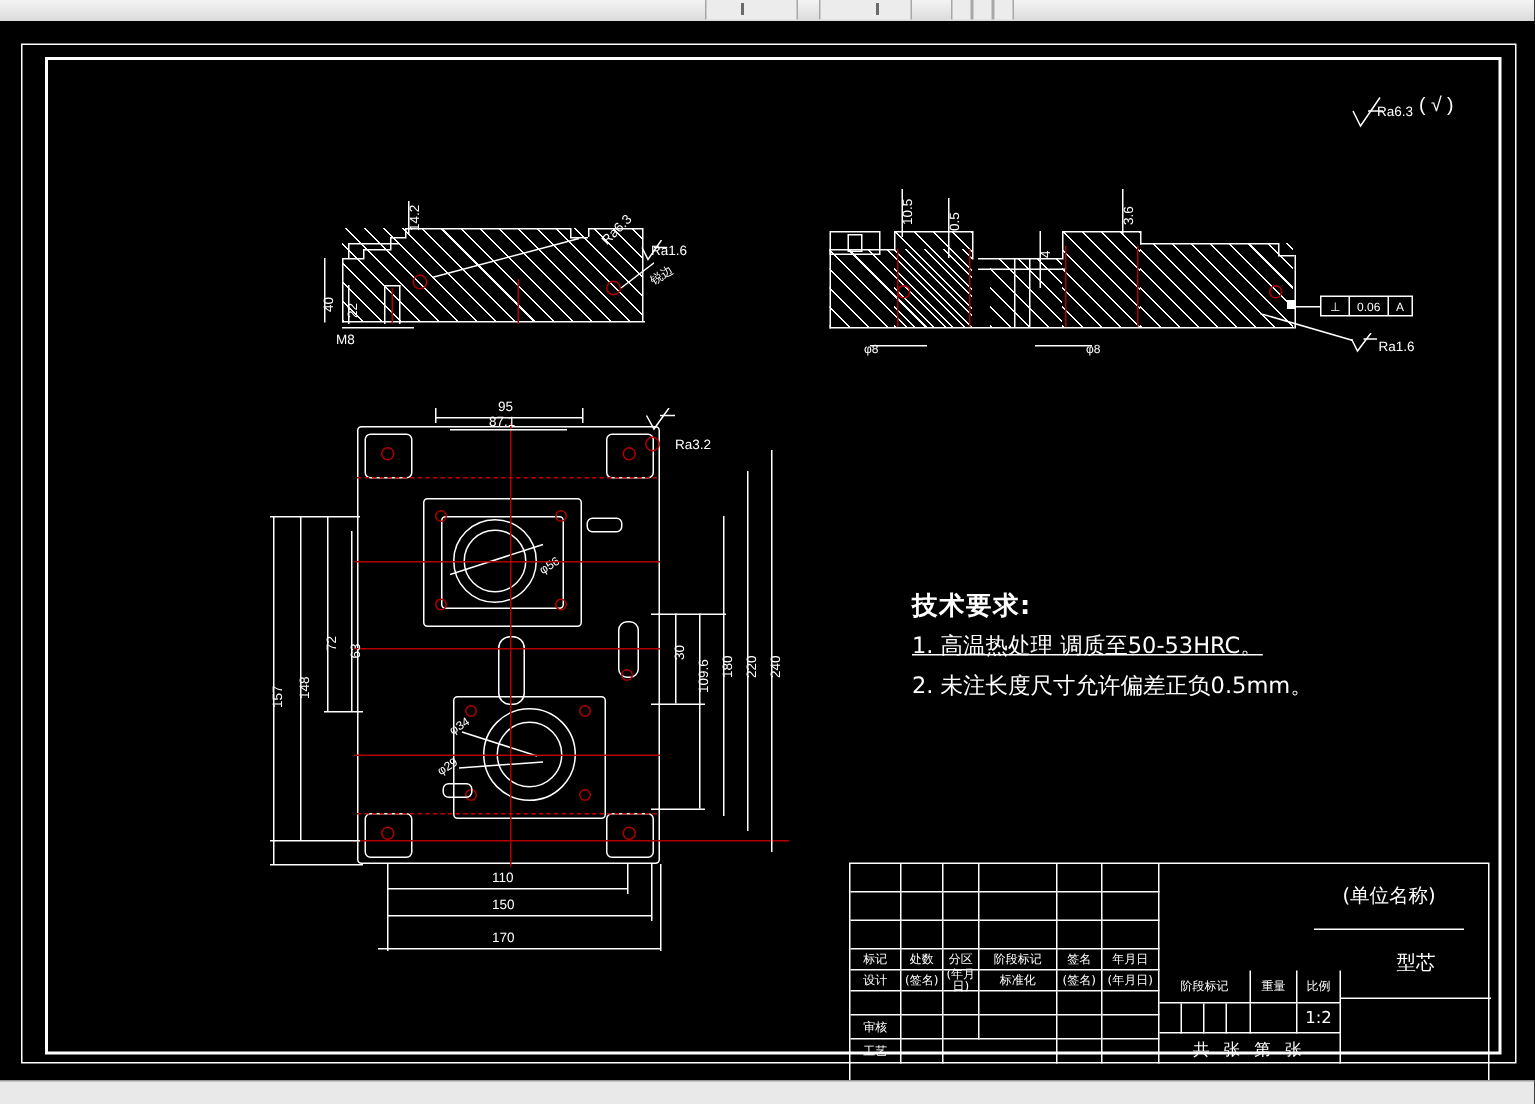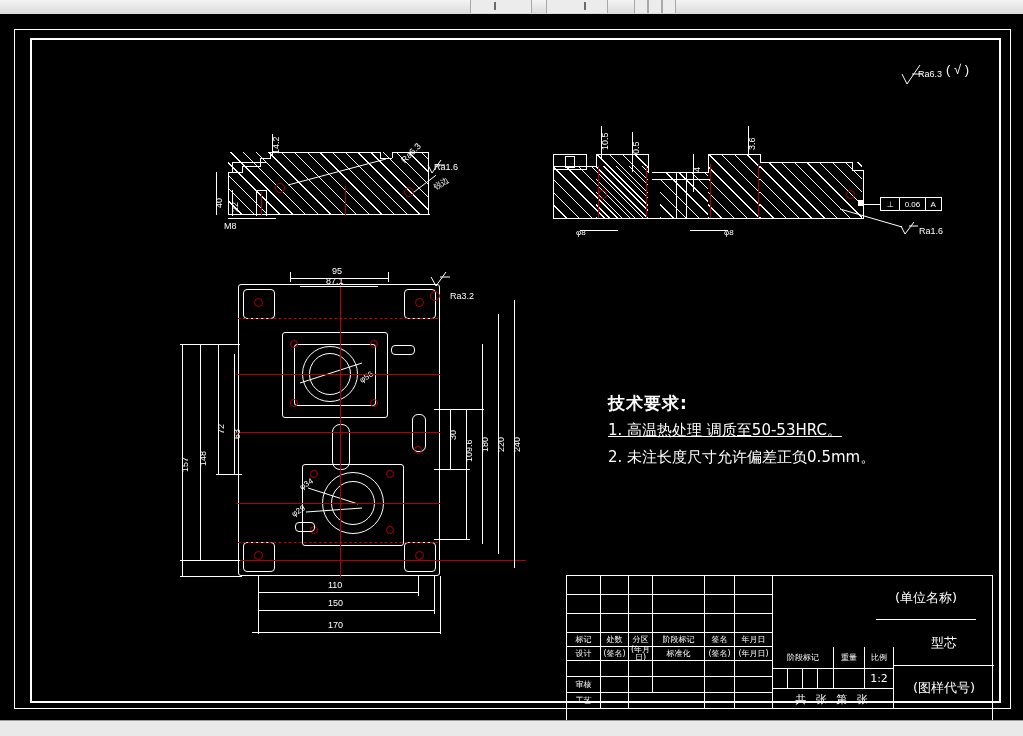--- a/index.html
+++ b/index.html
@@ -425,20 +425,19 @@
       <div class="cell" style="left:221px;top:93px;width:15px;height:20px;"></div>
       <div class="cell" style="left:236px;top:93px;width:15px;height:20px;"></div>
       <div class="cell" style="left:251px;top:93px;width:16px;height:20px;"></div>
       <div class="cell" style="left:267px;top:93px;width:31px;height:20px;"></div>
       <div class="cell mid" style="left:298px;top:93px;width:29px;height:20px;">1:2</div>
 
       <div class="cell nbb mid" style="left:206px;top:113px;width:121px;height:20px;letter-spacing:3px;">共  张  第  张</div>
 
       <div class="cell nb med" style="left:309px;top:0;width:100px;height:44px;">(单位名称)</div>
       <div class="cell nb med" style="left:327px;top:44px;width:100px;height:46px;">型芯</div>
-      <div class="cell nb nbb med" style="left:327px;top:90px;width:100px;height:43px;">(图样代号)</div>
     </div>
 
   </div>
 
   <div class="botcut">【正在安1】</div>
   <div class="taskbar"></div>
 </div>
 
 </body></html>

